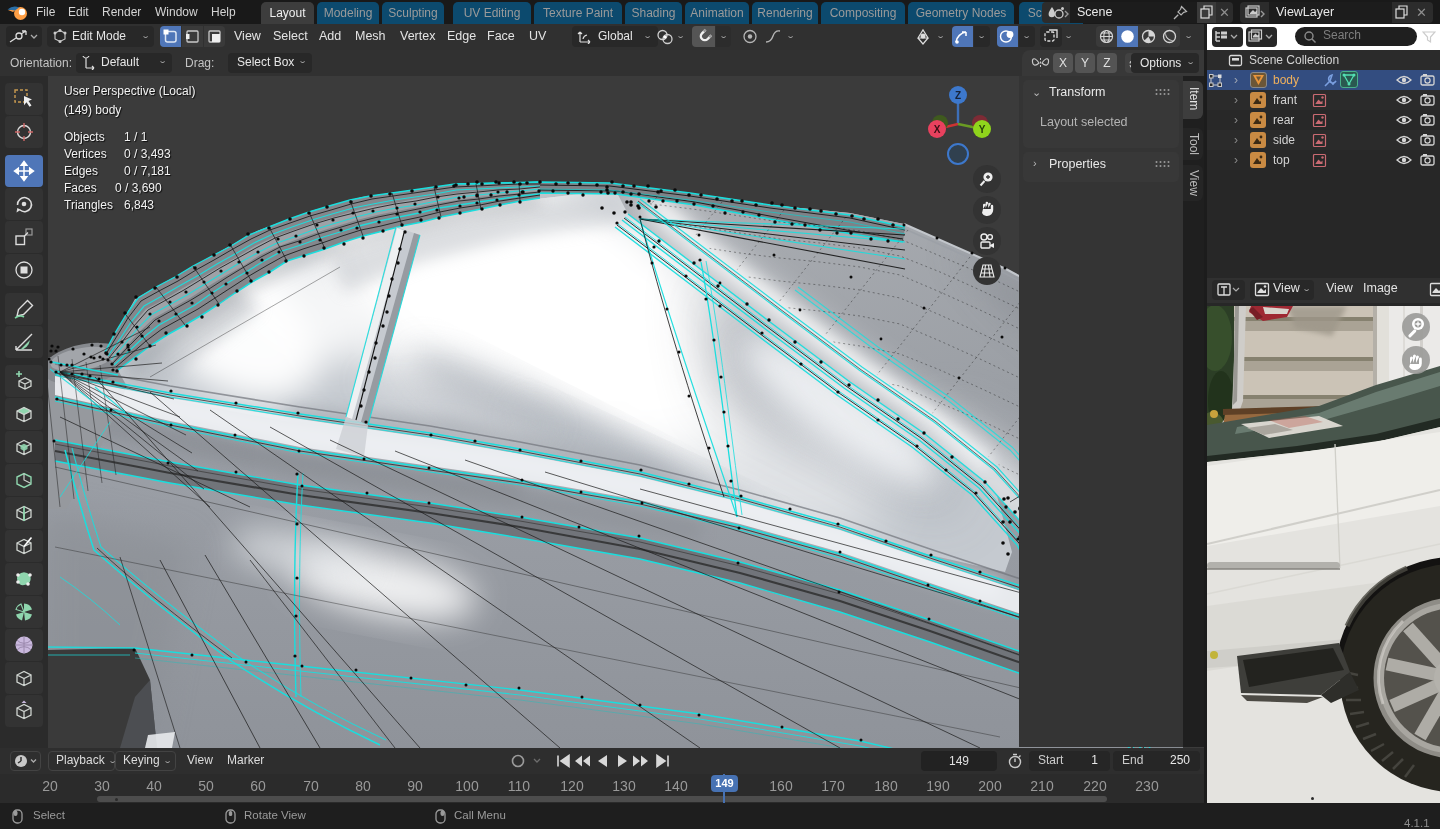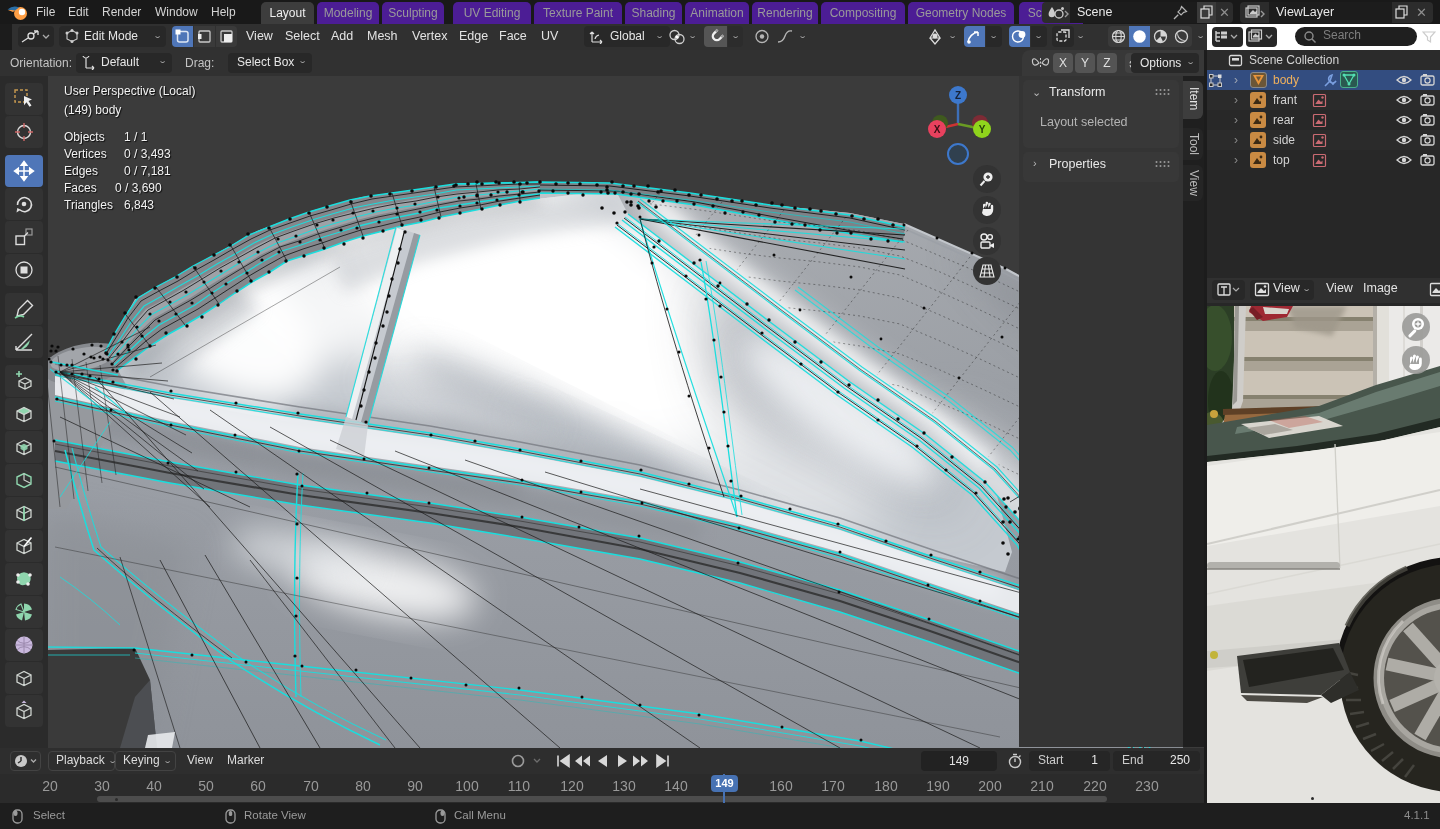--- a/index.html
+++ b/index.html
@@ -4,24 +4,24 @@
 <style>
 * { margin:0; padding:0; box-sizing:border-box; }
 html,body { width:1440px; height:829px; overflow:hidden; background:#1c1c1c;
   font-family:"Liberation Sans", sans-serif; }
 .abs { position:absolute; }
 #page { position:relative; width:1293px; height:829px; }
 
 #topbar { position:absolute; left:0; top:0; width:1440px; height:24px; background:#191919; }
 .menu { position:absolute; top:-1px; height:26px; line-height:26px; color:#d4d4d4; font-size:12px; }
 .tab { position:absolute; top:2px; height:22px; line-height:23px; font-size:12px; color:#9a9a9a;
-  text-align:center; background:#4c1d95; border-radius:5px 5px 0 0; }
+  text-align:center; background:#0c4a6e; border-radius:5px 5px 0 0; }
 .tab.active { background:#3d3d3d; color:#f0f0f0; }
 
-#row2 { position:absolute; left:12px; top:24px; width:1204px; height:26px; background:#303030; }
+#row2 { position:absolute; left:0; top:24px; width:1204px; height:26px; background:#303030; }
 #row3 { position:absolute; left:0; top:50px; width:1204px; height:26px; background:#313131; }
 .hmenu { position:absolute; top:0; height:25px; line-height:25px; color:#e3e3e3; font-size:12.5px; }
 .lbl { color:#c4c4c4; font-size:12px; }
 .chev { display:inline-block; transform:scaleY(.62); font-size:11px; color:#bbb; }
 
 #viewport { position:absolute; left:0; top:76px; width:1204px; height:672px; background:#3b3b3b; overflow:hidden; }
 #toolcol { position:absolute; left:0; top:0; width:48px; height:672px; background:#2b2b2b; }
 .tool { position:absolute; left:5px; width:38px; height:32px; background:#333333; border-radius:4px; }
 .stats { position:absolute; left:64px; color:#f2f2f2; font-size:12px; text-shadow:1px 1px 1px rgba(0,0,0,.8); }
 
@@ -1418,16 +1418,16 @@
   <svg class="abs" style="left:225px;top:6px" width="11" height="15" viewBox="0 0 11 15">
     <rect x="1" y="1" width="9" height="13" rx="4" fill="none" stroke="#9b9b9b" stroke-width="1.3"></rect>
     <rect x="3.8" y="2" width="3.4" height="5" rx="1.5" fill="#9b9b9b"></rect>
   </svg>
   <div class="abs" style="left:244px;top:6px">Rotate View</div>
   <svg class="abs" style="left:435px;top:6px" width="11" height="15" viewBox="0 0 11 15">
     <rect x="1" y="1" width="9" height="13" rx="4" fill="none" stroke="#9b9b9b" stroke-width="1.3"></rect>
     <rect x="5.5" y="1.5" width="4" height="5.5" rx="2" fill="#9b9b9b"></rect>
   </svg>
   <div class="abs" style="left:454px;top:6px">Call Menu</div>
-  <div class="abs" style="left:1404px;top:6px;color:#8d8d8d">4.1.1</div>
+  <div class="abs" style="left:1404px;top:14px;color:#8d8d8d">4.1.1</div>
 </div>
 
 </div>
 
 </body></html>

